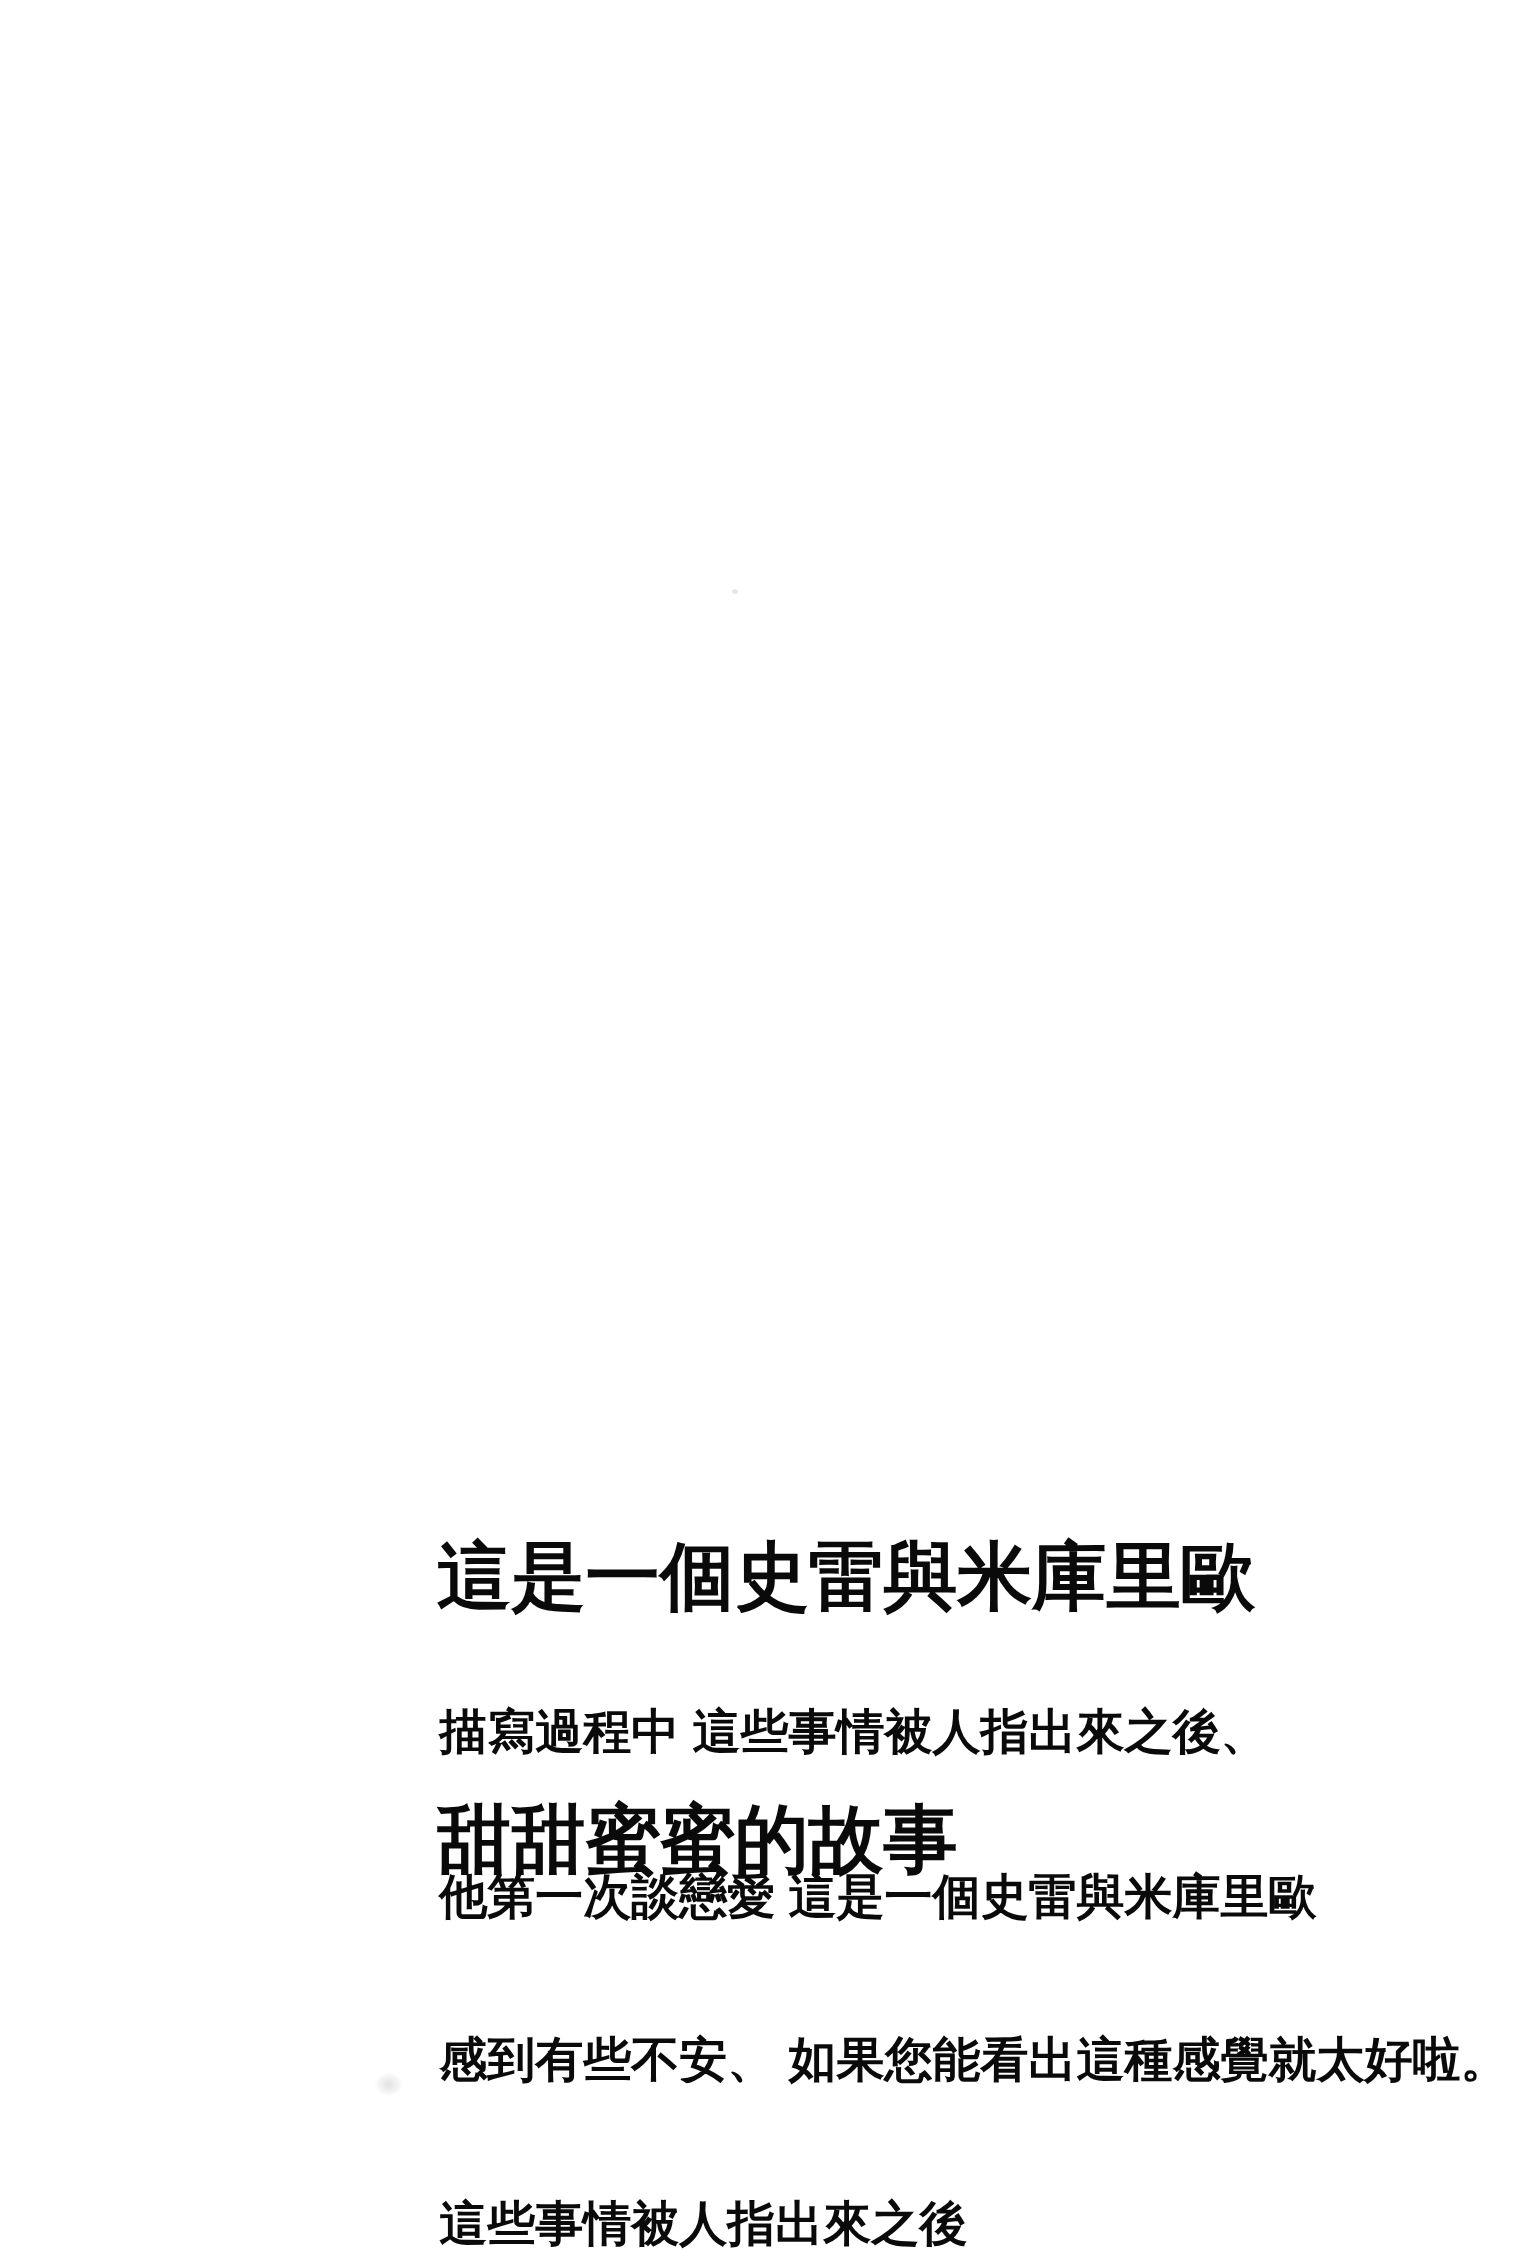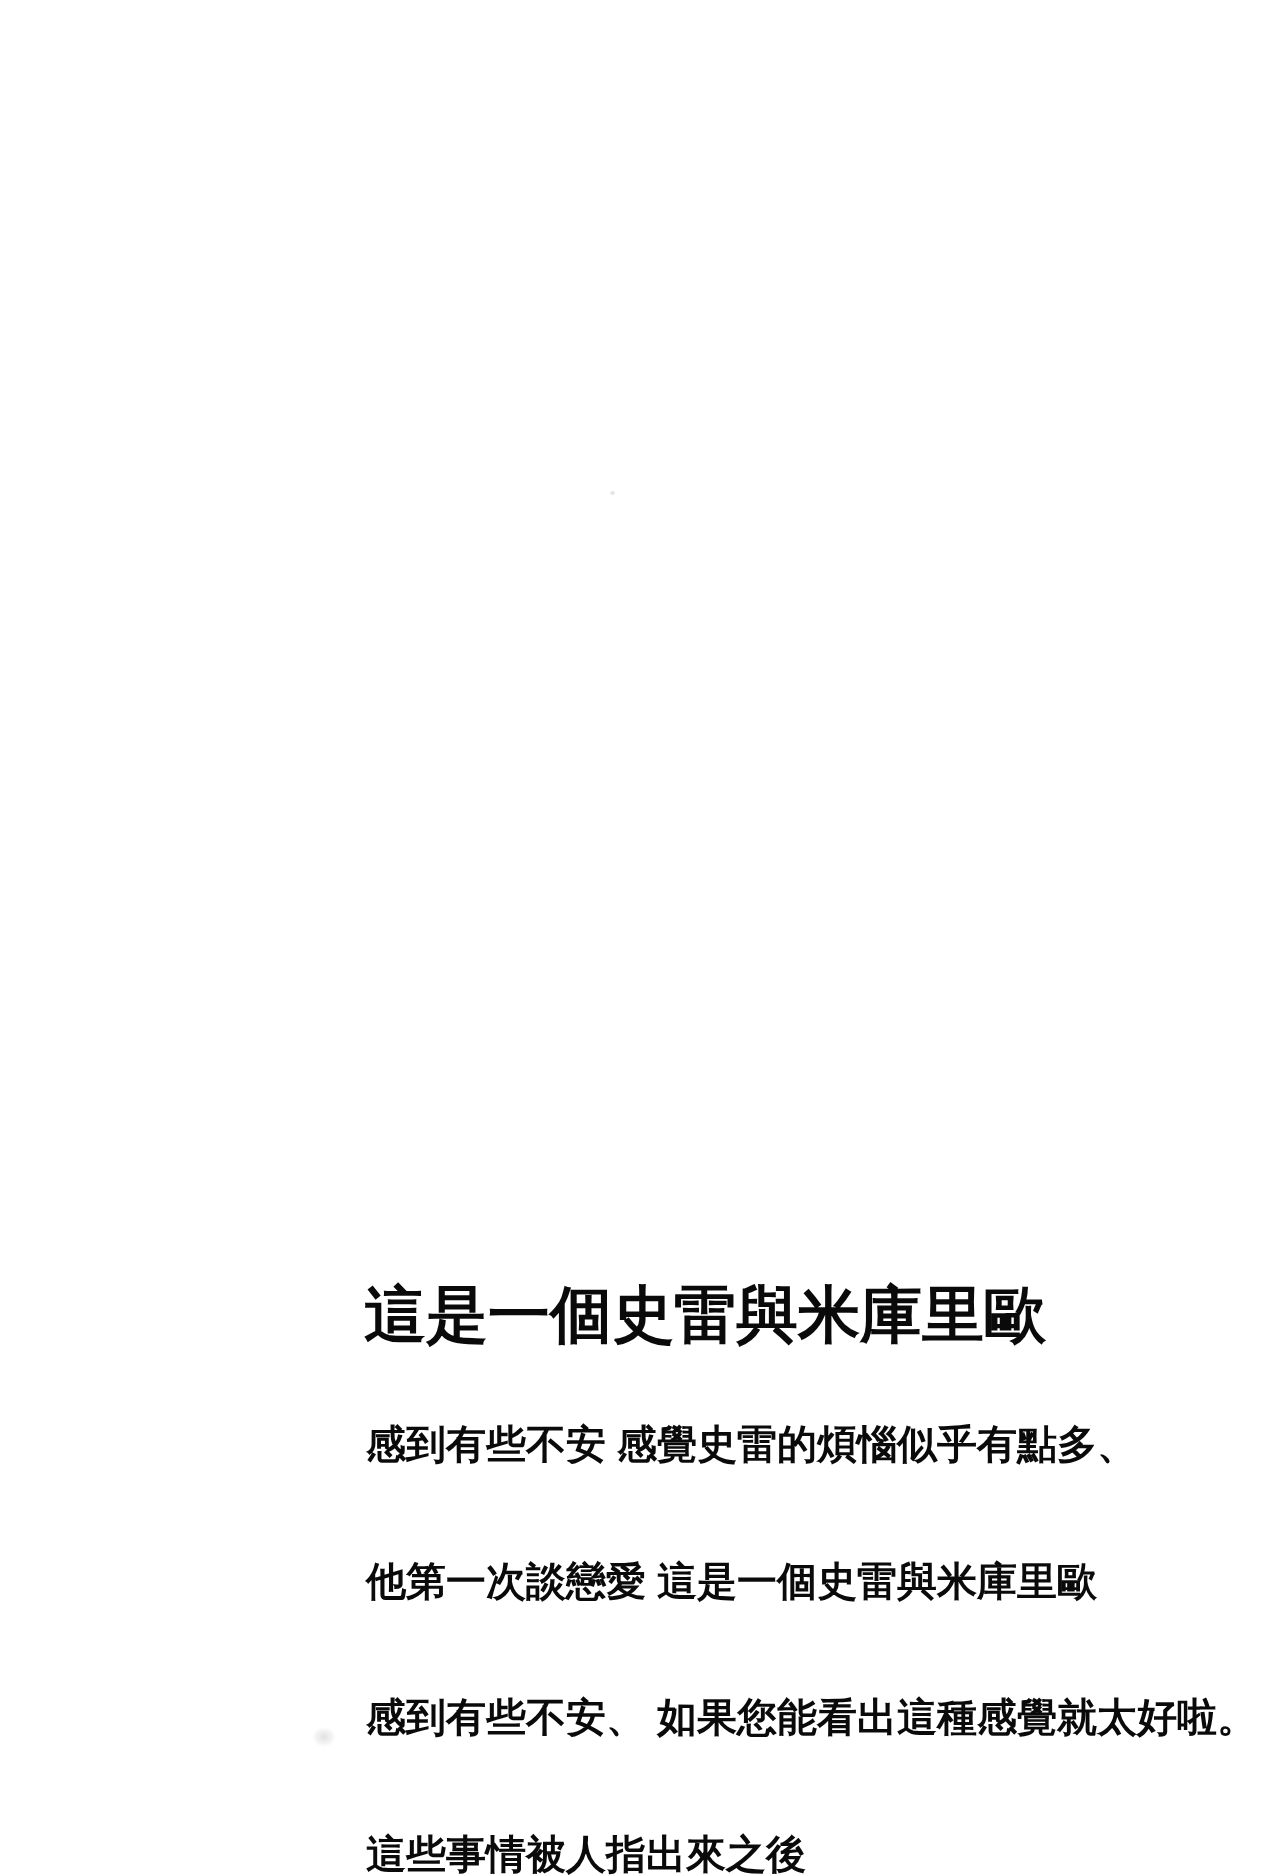--- a/index.html
+++ b/index.html
@@ -66,24 +66,25 @@
     background: #e6e6e6;
   }
 </style>
 </head>
 <body>
 
 <div class="page">
 
   <h1 class="afterword-title">
     <span class="title-line">這是一個史雷與米庫里歐</span>
+    <span class="title-line">甜甜蜜蜜的故事</span>
   </h1>
 
   <p class="afterword-body">
-    <span class="body-line">感到有些不安 感覺史雷的煩惱似乎有點多、</span>
+    <span class="body-line">描寫過程中 這些事情被人指出來之後、</span>
     <span class="body-line">他第一次談戀愛 這是一個史雷與米庫里歐</span>
     <span class="body-line">感到有些不安、 如果您能看出這種感覺就太好啦。</span>
     <span class="body-line">這些事情被人指出來之後</span>
   </p>
 
   <span class="scan-speck"></span>
   <span class="scan-smudge"></span>
 
 </div>
 

